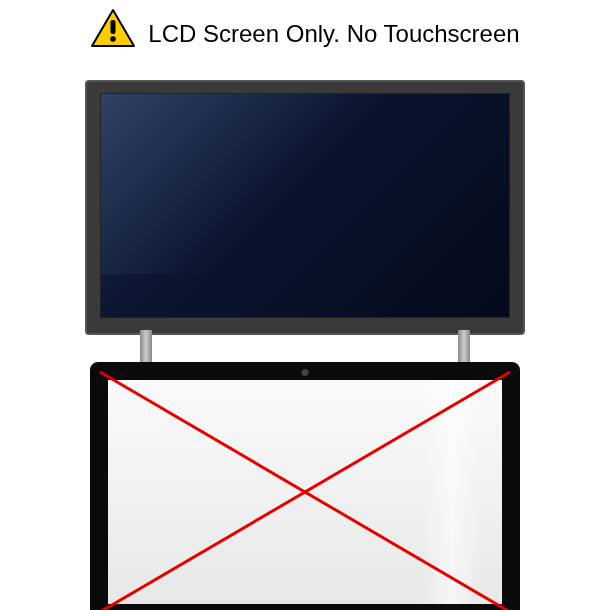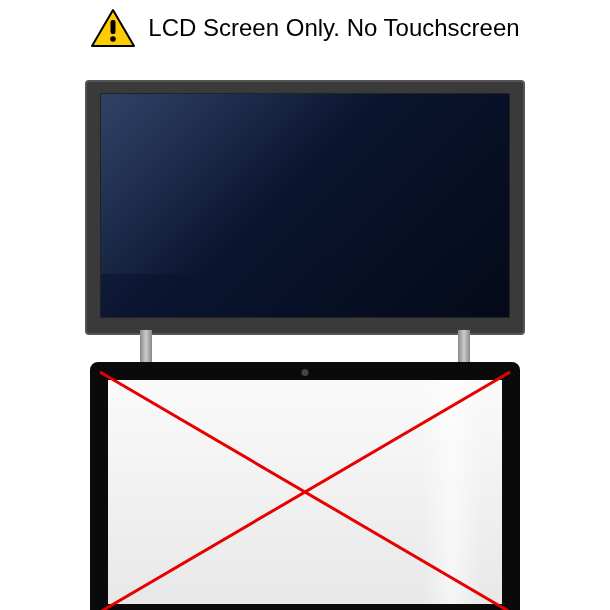--- a/index.html
+++ b/index.html
@@ -8,21 +8,21 @@
       height: 610px;
       background: #fff;
       font-family: Arial, sans-serif;
       display: flex;
       flex-direction: column;
       align-items: center;
       padding-top: 8px;
     }
     .header {
       display: flex;
-      align-items: center;
+      align-items: flex-end;
       gap: 12px;
       margin-bottom: 32px;
     }
     .warning-triangle {
       width: 46px;
       height: 40px;
     }
     .header-text {
       font-size: 24px;
       font-weight: normal;

